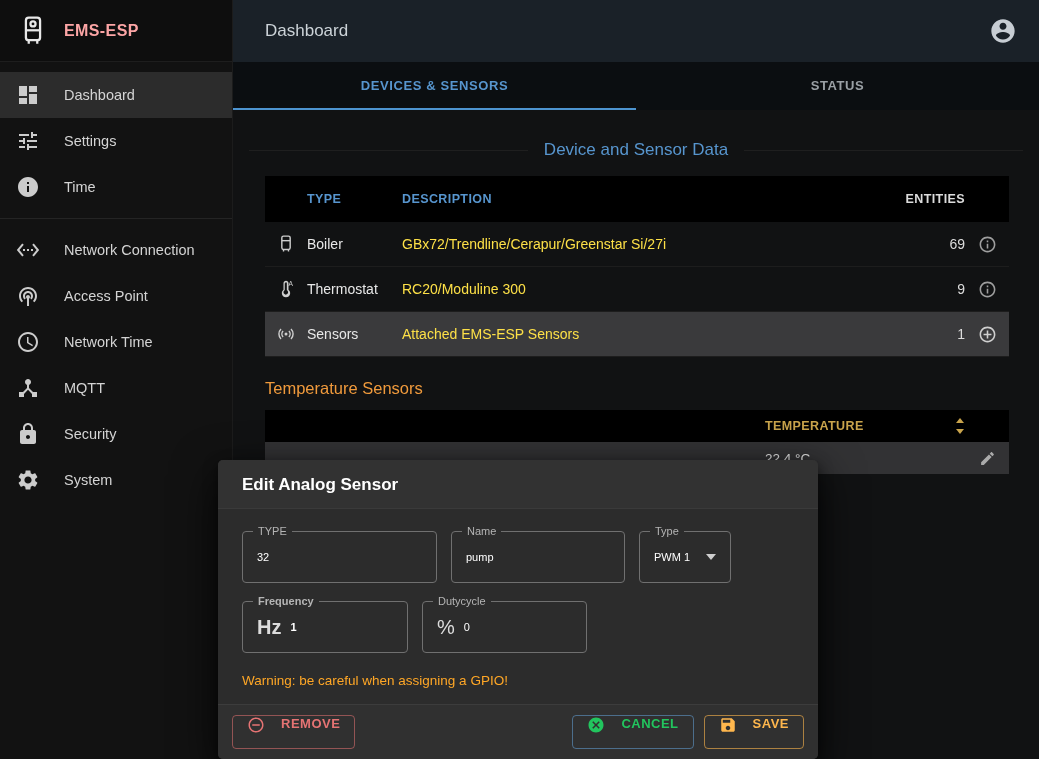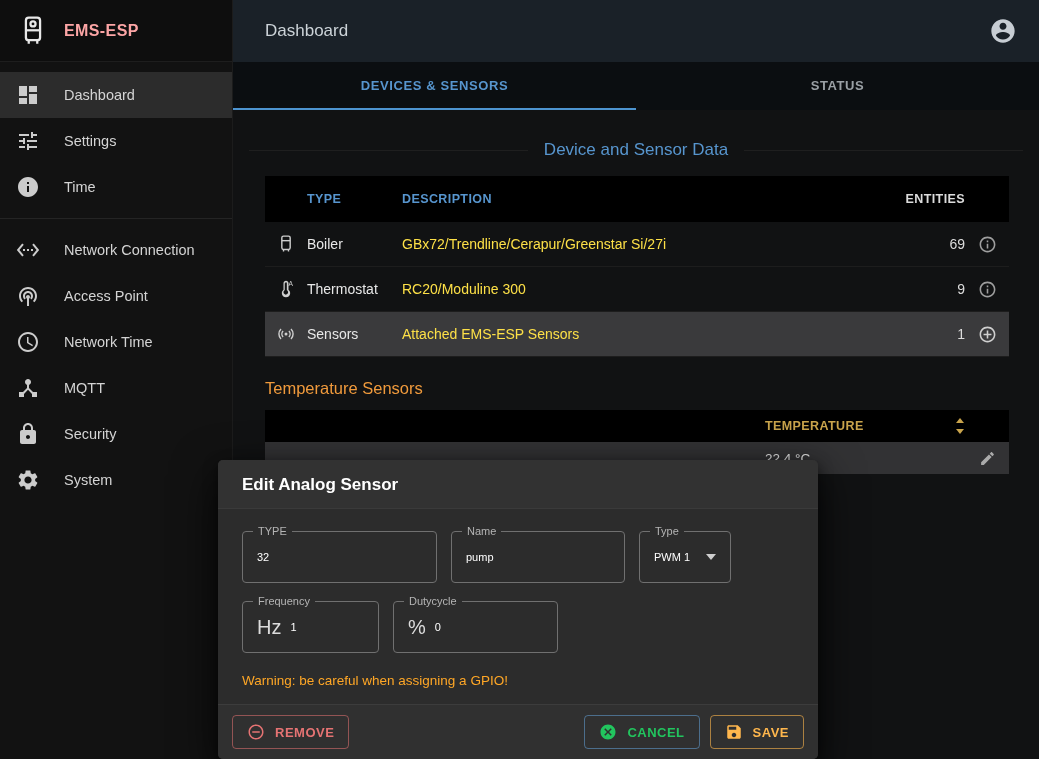--- a/index.html
+++ b/index.html
@@ -116,30 +116,30 @@
     background:#2c2c2c; font-size:11px; color:#b5b5b5; line-height:13px;
   }
   .field-value { font-size:11px; color:#fff; }
   .adorn { font-size:20px; color:#dcdcdc; margin-right:9px; }
   .field.select { cursor:pointer; justify-content:space-between; }
   .caret {
     width:0; height:0; border-left:5px solid transparent; border-right:5px solid transparent;
     border-top:6px solid #cfcfcf; margin-left:10px;
   }
   .w-gpio { width:195px; } .w-name { width:174px; } .w-type { width:92px; }
-  .w-freq { width:137px; } .w-duty { width:165px; }
+  .w-freq { width:166px;font-weight:bold; } .w-duty { width:165px; }
   .warning { margin:20px 0 16px 0; font-size:13.5px; color:#ffa726; }
 
   .dialog-actions {
     display:flex; align-items:center; padding:10px 14px;
     background:#303030; border-top:1px solid #3c3c3c;
   }
   .spacer { flex:1; }
   .btn {
-    display:inline-flex; align-items:center; gap:10px; height:34px; padding:0 14px;
+    display:inline-flex; align-items:flex-start; gap:16px; height:34px; padding:0 14px;
     background:transparent; border:1px solid; border-radius:4px; cursor:pointer;
     font-family:inherit; font-size:13px; font-weight:bold; letter-spacing:.5px;
     text-transform:uppercase;
   }
   .btn svg { width:18px; height:18px; }
   .btn-remove { color:#e57373; border-color:rgba(229,115,115,.55); }
   .btn-cancel { color:#22c55e; border-color:rgba(100,162,217,.55); margin-right:10px; }
   .btn-save   { color:#ffb74d; border-color:rgba(255,183,77,.6); }
 </style>
 </head>

